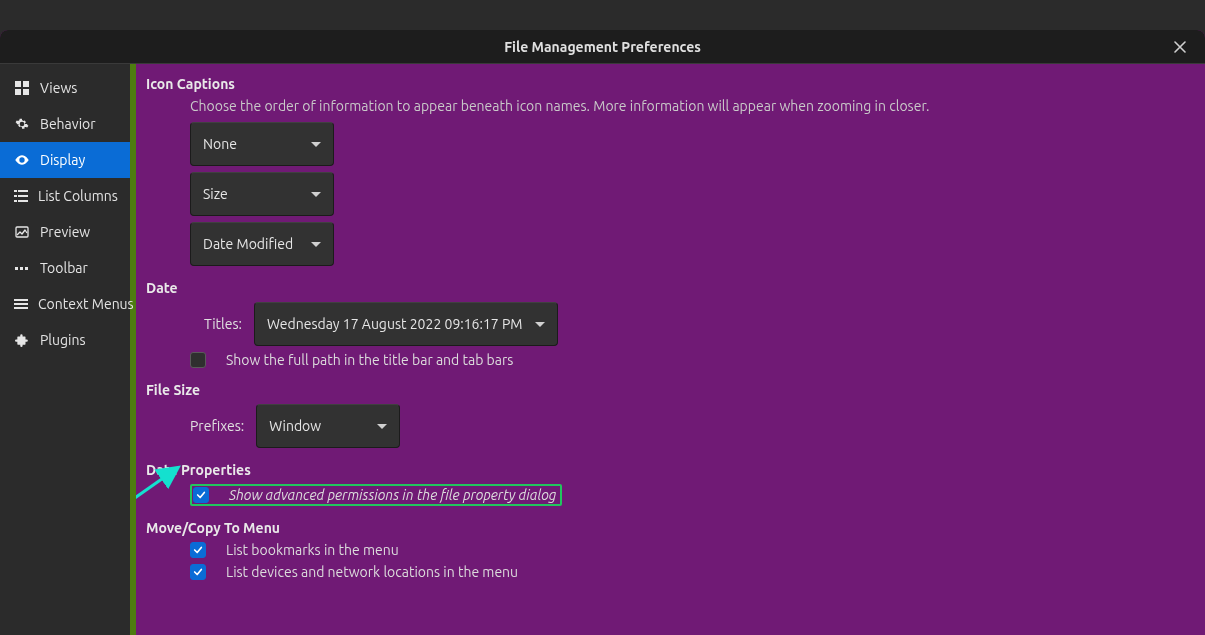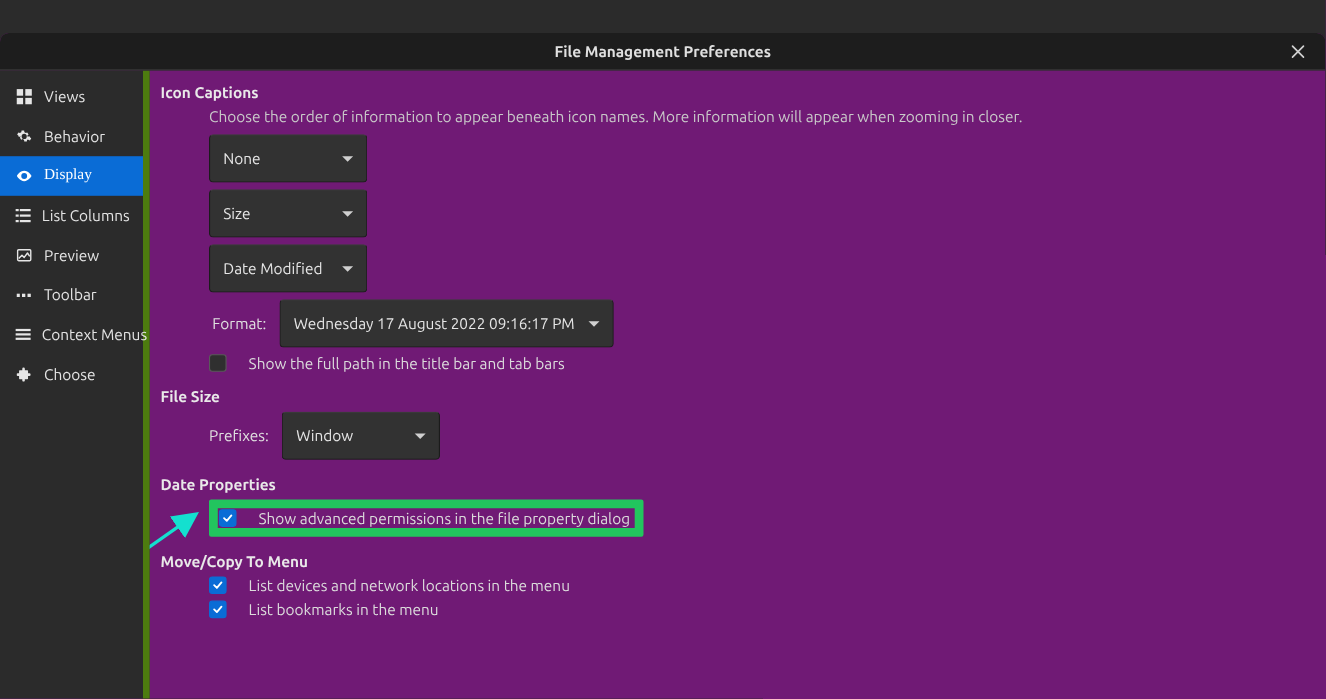--- a/index.html
+++ b/index.html
@@ -49,21 +49,20 @@
     gap: 10px;
     padding: 10px 14px;
     color: #e4e4e4;
     cursor: pointer;
     font-size: 14px;
     white-space: nowrap;
   }
   .sidebar-item.active {
     background: #0a6cd6;
     color: #fff;
-    font-family: Liberation Serif, serif;
   }
   .sidebar-item .icon {
     width: 16px; height: 16px;
     display: flex; align-items: center; justify-content: center;
     color: inherit;
   }
   .content {
     flex: 1; padding: 12px 10px 10px 10px;
     overflow: hidden;
   }
@@ -116,23 +115,24 @@
     background: #2f2f2f;
   }
   .check.checked {
     background: #0a6cd6;
     border: 1px solid #0a6cd6;
   }
   .check svg { width: 10px; height: 10px; }
   .check-label { color: #dcdcdc; }
   .highlight-wrap {
     display: inline-block;
-    border: 8px solid #22c55e;
+    border: 2px solid #22c55e;
     border-radius: 2px;
     padding: 1px 4px 1px 1px;
+    font-style: italic;
   }
   .highlight-wrap .check-row { margin: 0; }
   .annot-arrow {
     position: absolute;
     pointer-events: none;
   }
   .mainrel { position: relative; }
 </style>
 </head>
 <body>
@@ -216,21 +216,21 @@
             </svg>
         </span>
         <span>Context Menus</span>
       </div>
       <div class="sidebar-item">
         <span class="icon">
           <svg width="14" height="14" viewBox="0 0 24 24" fill="#e6e6e6">
               <path d="M20 11h-2V7a1 1 0 00-1-1h-4V4a2 2 0 10-4 0v2H5a1 1 0 00-1 1v4H2a2 2 0 100 4h2v4a1 1 0 001 1h4v2a2 2 0 104 0v-2h4a1 1 0 001-1v-4h2a2 2 0 100-4z"></path>
             </svg>
         </span>
-        <span>Choose</span>
+        <span>Plugins</span>
       </div>
     </div>
 
     <div class="content mainrel">
 
       <div class="section-title">Icon Captions</div>
       <div class="section-body">
         <div class="help-text">Choose the order of information to appear beneath icon names. More information will appear when zooming in closer.</div>
         <div class="combo-row">
           <div class="combo">
@@ -245,23 +245,24 @@
           </div>
         </div>
         <div class="combo-row">
           <div class="combo">
             <span>Date Modified</span>
             <span class="arrow"></span>
           </div>
         </div>
       </div>
 
-      <div class="section-body">
-        <div class="combo-row">
-          <span class="combo-label">Format:</span>
+      <div class="section-title">Date</div>
+      <div class="section-body">
+        <div class="combo-row">
+          <span class="combo-label">Titles:</span>
           <div class="combo wide">
             <span>Wednesday 17 August 2022 09:16:17 PM</span>
             <span class="arrow"></span>
           </div>
         </div>
       </div>
 
       <div class="section-body">
         <div class="check-row">
           <span class="check unchecked"></span>
@@ -295,29 +296,29 @@
       </div>
 
       <div class="section-title">Move/Copy To Menu</div>
       <div class="section-body">
         <div class="check-row">
           <span class="check checked">
             <svg viewBox="0 0 12 12">
                 <path d="M2 6l3 3 5-6" fill="none" stroke="#fff" stroke-width="2" stroke-linecap="round" stroke-linejoin="round"></path>
               </svg>
           </span>
-          <span class="check-label">List devices and network locations in the menu</span>
+          <span class="check-label">List bookmarks in the menu</span>
         </div>
         <div class="check-row">
           <span class="check checked">
             <svg viewBox="0 0 12 12">
                 <path d="M2 6l3 3 5-6" fill="none" stroke="#fff" stroke-width="2" stroke-linecap="round" stroke-linejoin="round"></path>
               </svg>
           </span>
-          <span class="check-label">List bookmarks in the menu</span>
+          <span class="check-label">List devices and network locations in the menu</span>
         </div>
       </div>
 
       <svg class="annot-arrow" width="200" height="110" style="left:-95px; top:390px;">
         <defs>
           <marker id="ah" markerWidth="8" markerHeight="8" refX="6" refY="4" orient="auto">
             <path d="M0 0 L8 4 L0 8 z" fill="#14e0cf"></path>
           </marker>
         </defs>
         <line x1="0" y1="110" x2="135" y2="15" stroke="#14e0cf" stroke-width="3" marker-end="url(#ah)"></line>

